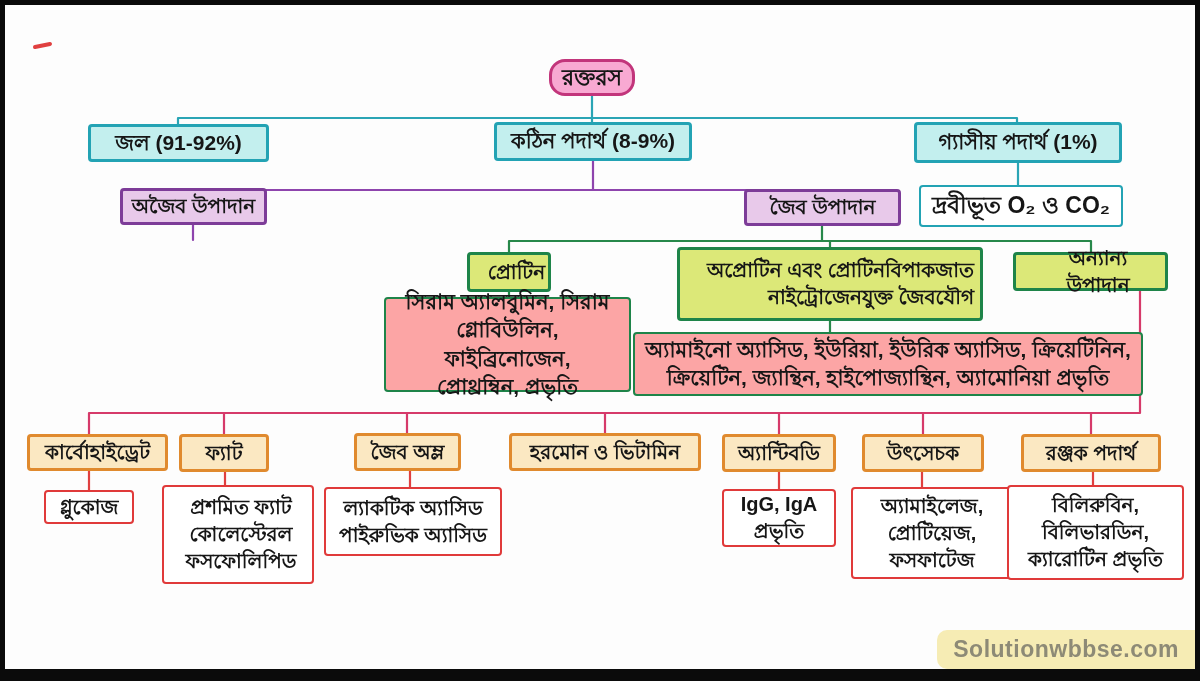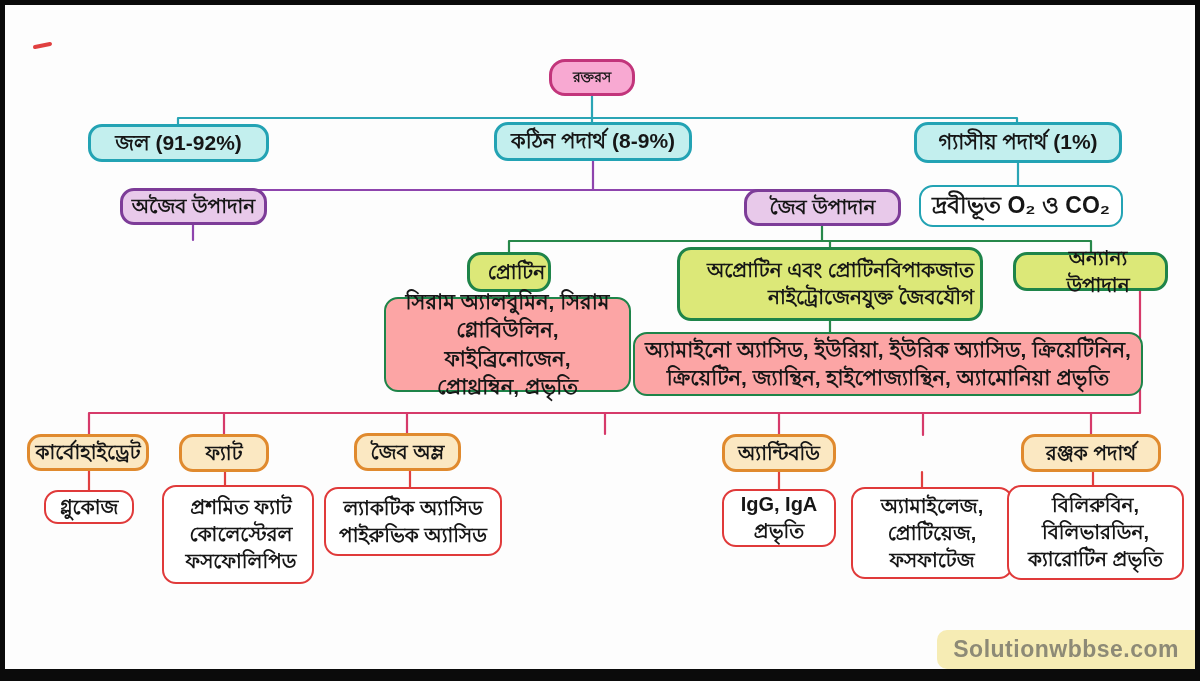--- a/index.html
+++ b/index.html
@@ -13,24 +13,24 @@
   .lines path{fill:none;stroke-linecap:round;}
   .line-teal{stroke:var(--line-teal);stroke-width:2.2;}
   .line-purple{stroke:var(--line-purple);stroke-width:2.2;}
   .line-green{stroke:var(--line-green);stroke-width:2.2;}
   .line-crimson{stroke:var(--line-crimson);stroke-width:2.2;}
   .line-red{stroke:var(--line-red);stroke-width:2.2;}
   .mark{stroke:var(--line-red);stroke-width:4;}
   .box{
     position:absolute;box-sizing:border-box;display:flex;flex-direction:column;
     align-items:center;justify-content:center;text-align:center;
-    font-weight:700;color:#161616;font-size:20px;line-height:1.35;border-radius:14px;
+    font-weight:700;color:#161616;font-size:20px;line-height:1.35;border-radius:4px;
     padding:2px 6px;
   }
-  .root-node{background:var(--root-fill);border:3px solid var(--root-border);border-radius:16px;font-size:14px;}
+  .root-node{background:var(--root-fill);border:3px solid var(--root-border);border-radius:16px;font-size:22px;}
   .cyan{background:var(--cyan-fill);border:3px solid var(--cyan-border);font-size:21px;}
   .cyan-open{background:#fff;border:2.5px solid var(--cyan-border);font-size:23px;}
   .purple{background:var(--purple-fill);border:3px solid var(--purple-border);}
   .purple-open{background:#fff;border:2.5px solid var(--purple-border);font-size:21px;}
   .green{background:var(--green-fill);border:3px solid var(--green-border);padding-left:21px;}
   .green-open{background:#fca5a5;border:2.5px solid var(--green-border);font-size:21px;}
   .orange{background:var(--orange-fill);border:3px solid var(--orange-border);}
   .red-open{background:#fff;border:2.5px solid var(--red-border);}
   .watermark{
     position:absolute;right:5px;bottom:12px;background:var(--watermark-fill);
@@ -98,37 +98,43 @@
     <span>সিরাম অ্যালবুমিন, সিরাম</span>
     <span>গ্লোবিউলিন, ফাইব্রিনোজেন,</span>
     <span>প্রোথ্রম্বিন, প্রভৃতি</span>
   </div>
 
   <div class="box green-open" style="left:633px;top:332px;width:510px;height:64px;">
     <span>অ্যামাইনো অ্যাসিড, ইউরিয়া, ইউরিক অ্যাসিড, ক্রিয়েটিনিন,</span>
     <span>ক্রিয়েটিন, জ্যান্থিন, হাইপোজ্যান্থিন, অ্যামোনিয়া প্রভৃতি</span>
   </div>
 
-  <div class="box orange" style="left:27px;top:434px;width:122px;height:37px;text-align:right;">
+  <div class="box orange" style="left:27px;top:434px;width:141px;height:37px;text-align:right;">
     <span>কার্বোহাইড্রেট</span>
   </div>
 
   <div class="box orange" style="left:179px;top:434px;width:90px;height:38px;">
     <span>ফ্যাট</span>
   </div>
 
   <div class="box orange" style="left:354px;top:433px;width:107px;height:38px;">
     <span>জৈব অম্ল</span>
   </div>
 
+  <div class="box orange" style="left:509px;top:433px;width:192px;height:38px;">
+    <span>হরমোন ও ভিটামিন</span>
+  </div>
 
   <div class="box orange" style="left:722px;top:434px;width:114px;height:38px;">
     <span>অ্যান্টিবডি</span>
   </div>
 
+  <div class="box orange" style="left:862px;top:434px;width:122px;height:38px;">
+    <span>উৎসেচক</span>
+  </div>
 
   <div class="box orange" style="left:1021px;top:434px;width:140px;height:38px;">
     <span>রঞ্জক পদার্থ</span>
   </div>
 
   <div class="box red-open" style="left:44px;top:490px;width:90px;height:34px;">
     <span>গ্লুকোজ</span>
   </div>
 
   <div class="box red-open" style="left:162px;top:485px;width:152px;height:99px;padding-left:12px;">

